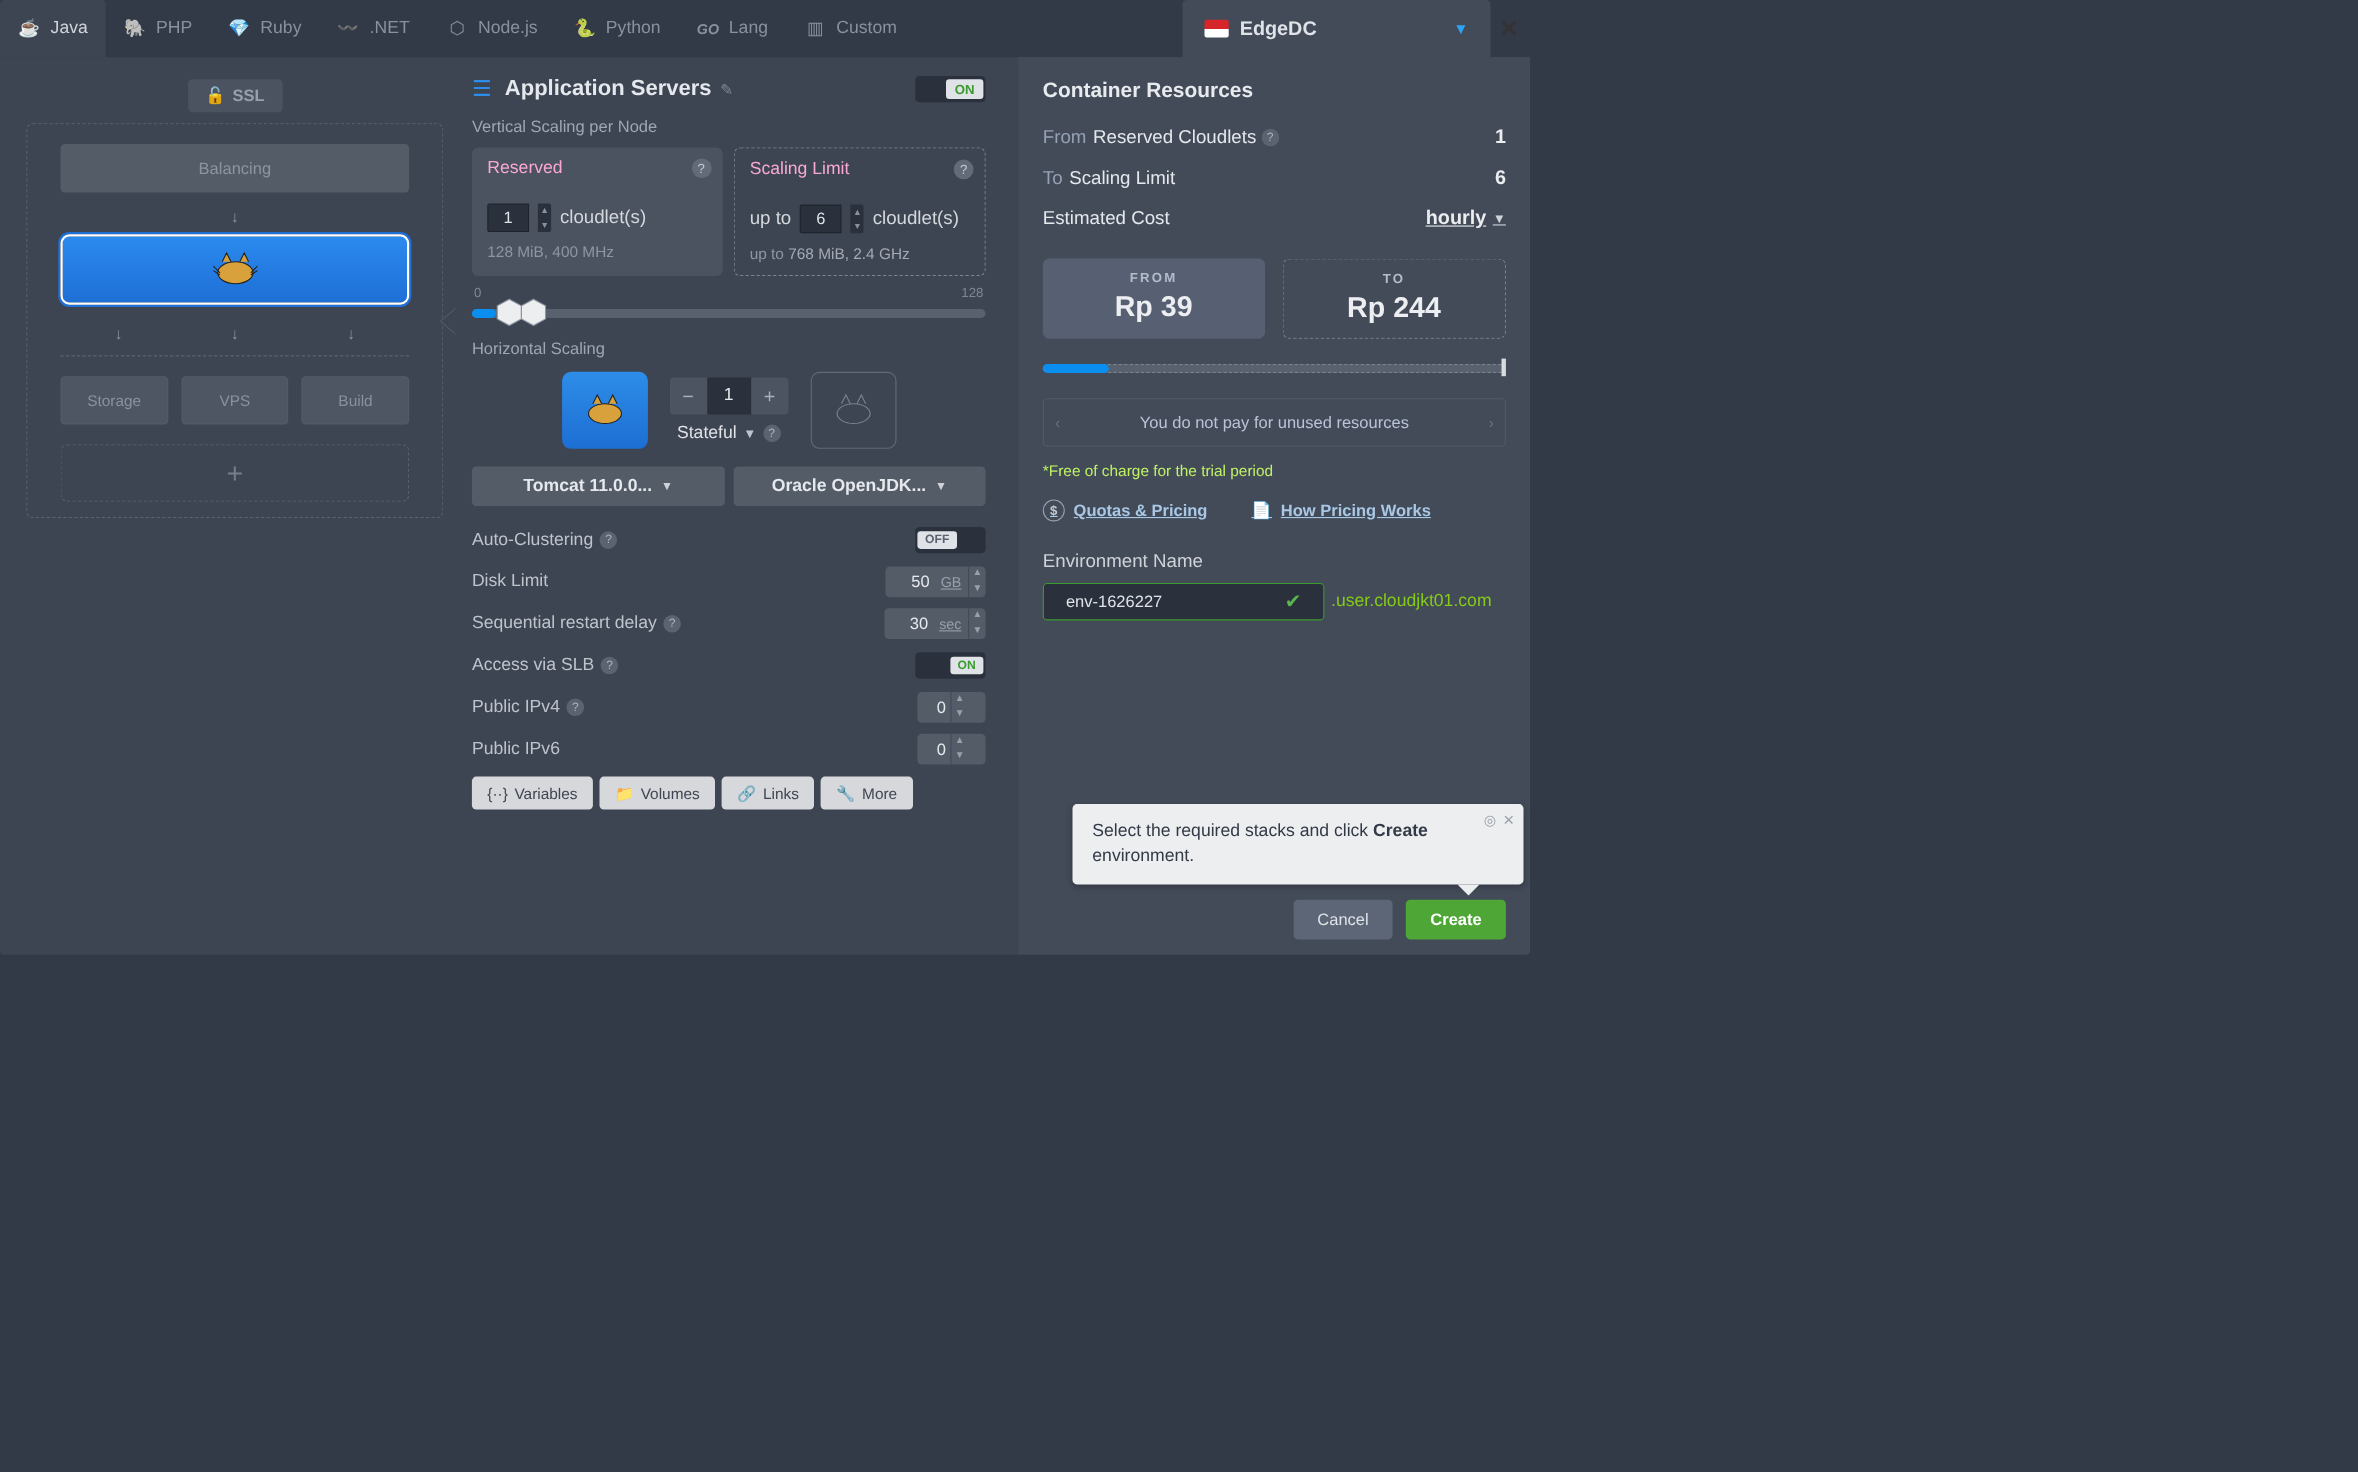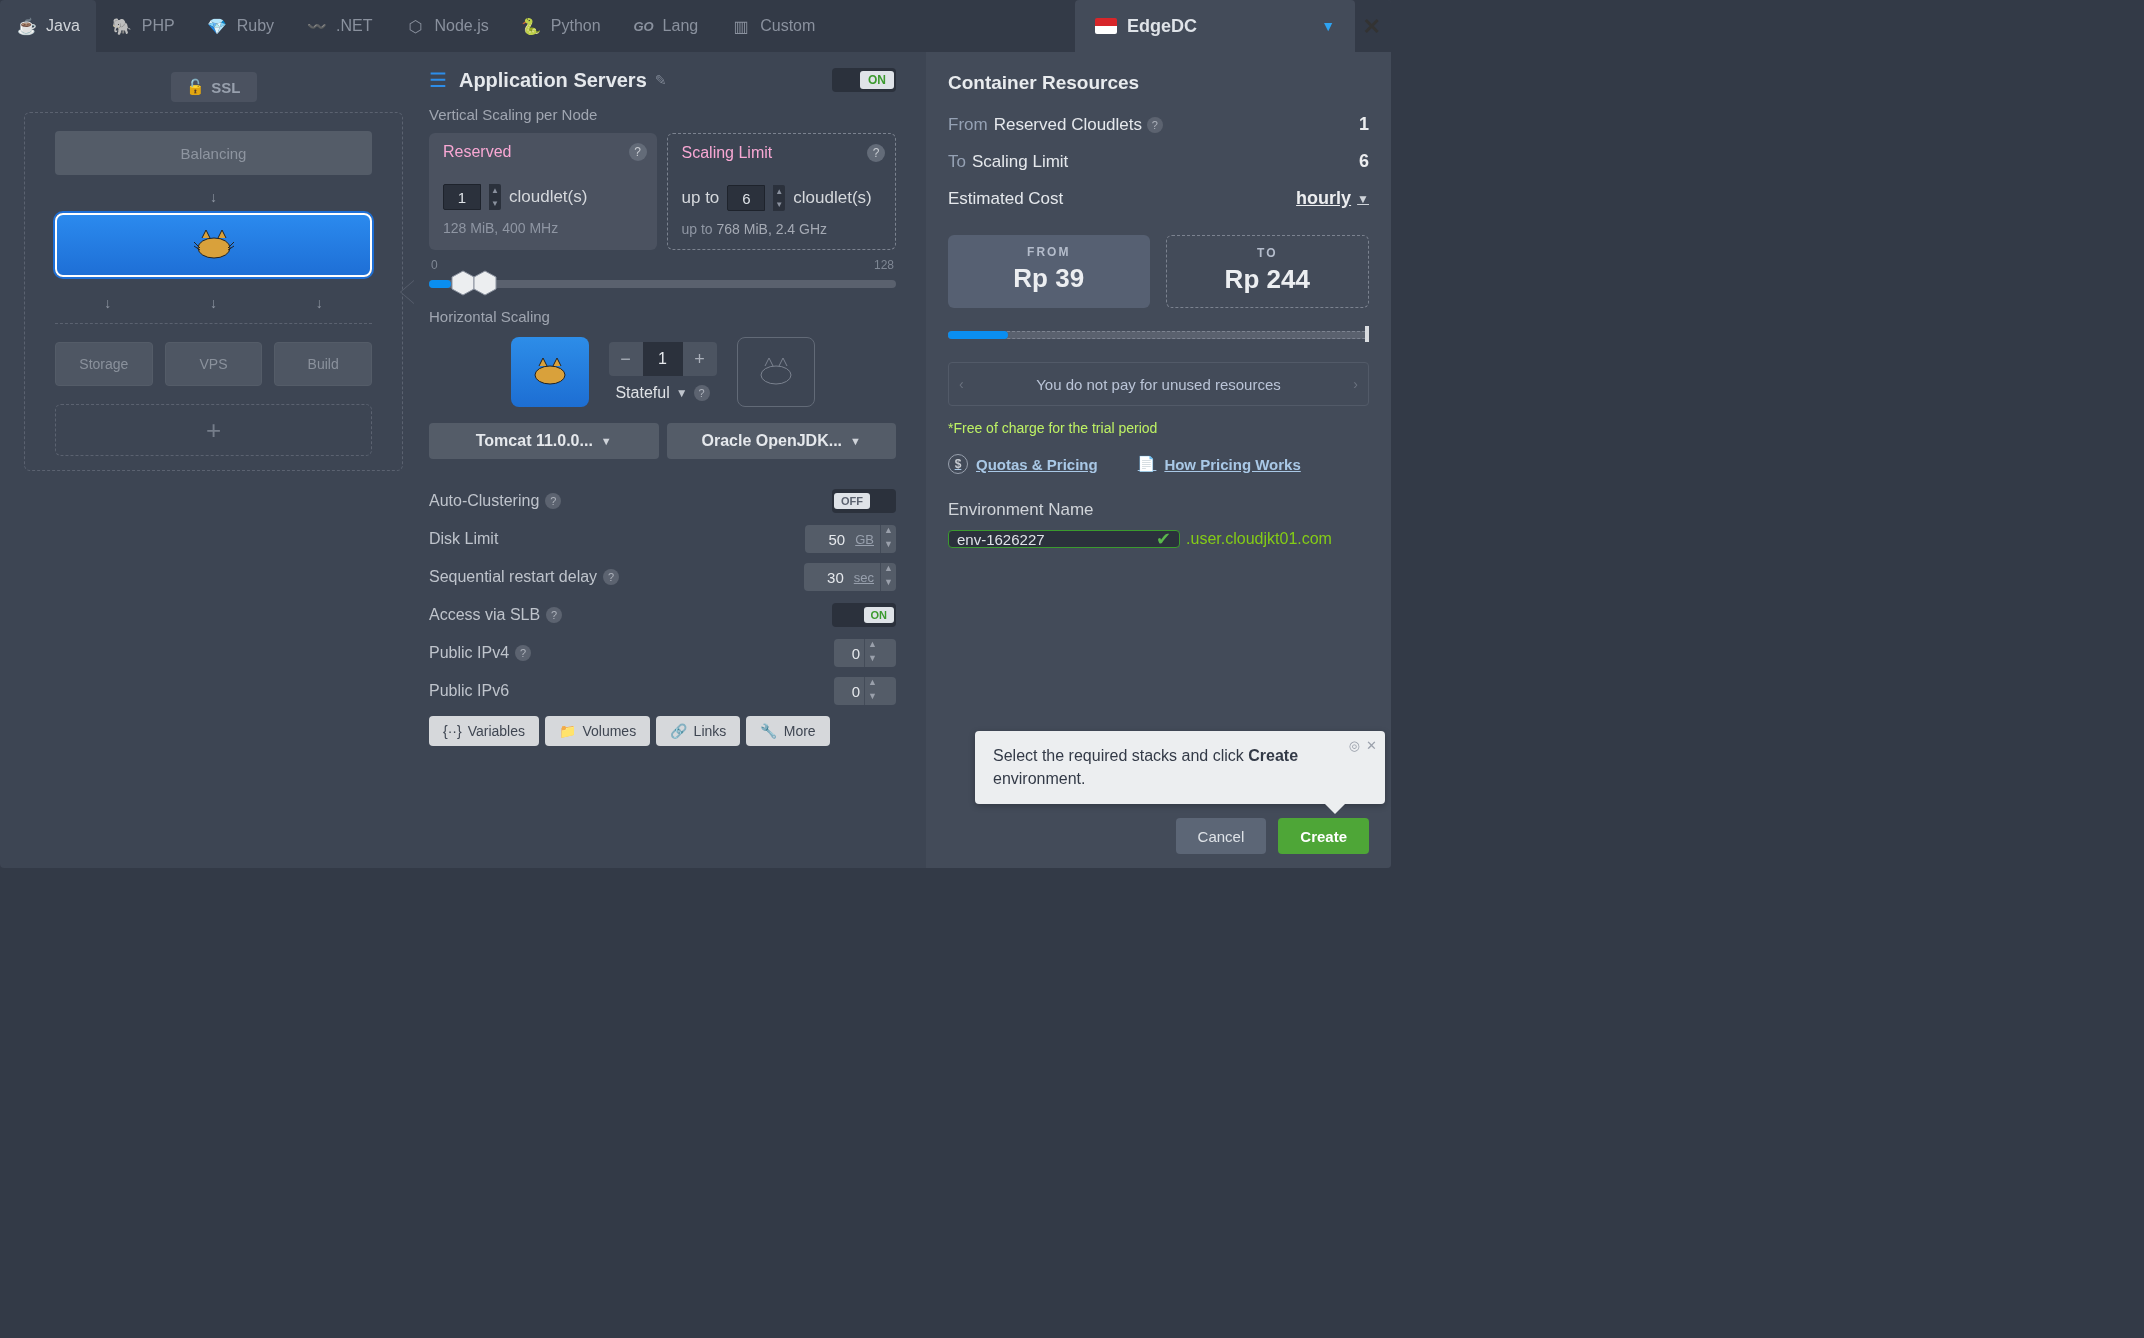--- a/index.html
+++ b/index.html
@@ -69,21 +69,21 @@
 .hscale { display: flex; align-items: center; justify-content: center; gap: 20px; margin: 12px 0 16px; }
 .tomcat-small { width: 78px; height: 70px; background: linear-gradient(#2d8de8,#1d6ed3); border-radius: 8px; display: flex; align-items: center; justify-content: center; }
 .tomcat-gray { width: 78px; height: 70px; border: 1px solid #626a77; border-radius: 8px; display: flex; align-items: center; justify-content: center; color: #7b828f; position: relative; }
 .hscale-center { display: flex; flex-direction: column; align-items: center; gap: 8px; }
 .stepper { display: flex; align-items: center; height: 34px; border-radius: 4px; overflow: hidden; }
 .stepper button { width: 34px; height: 34px; background: #4c5461; border: none; color: #aab0ba; font-size: 18px; }
 .stepper .val { width: 40px; height: 34px; background: #2b313c; color: #e6e9ed; display: flex; align-items: center; justify-content: center; font-size: 16px; }
 .stateful { color: #dfe2e6; font-size: 16px; display: flex; align-items: center; gap: 6px; }
 .stateful .dd { color: #bfc4cc; font-size: 12px; }
 
-.select-row { display: flex; gap: 8px; margin-bottom: 23px; }
+.select-row { display: flex; gap: 8px; margin-bottom: 12px; }
 .sel { flex: 1; height: 36px; background: #545c68; border-radius: 4px; display: flex; align-items: center; justify-content: center; gap: 8px; color: #e5e8ec; font-size: 16px; font-weight: 600; padding: 0 10px; }
 .sel .dd { font-size: 11px; color: #cfd3d9; }
 
 .setting { display: flex; align-items: center; height: 38px; }
 .setting label { font-size: 16px; color: #bfc4cc; display: flex; align-items: center; gap: 6px; }
 .qmark { width: 16px; height: 16px; border-radius: 50%; background: #5c6370; color: #adb2bb; font-size: 11px; display: inline-flex; align-items: center; justify-content: center; }
 .setting .right { margin-left: auto; display: flex; align-items: center; }
 .unit-input { display: flex; align-items: center; background: #545c68; border-radius: 4px; height: 28px; }
 .unit-input input { width: 44px; background: transparent; border: none; color: #e5e8ec; text-align: right; padding-right: 4px; font-size: 15px; }
 .unit-input .unit { color: #98a0ad; font-size: 13px; padding: 0 6px; text-decoration: underline; }
@@ -120,21 +120,21 @@
 .cost-handle { position: absolute; right: 0; top: -2px; width: 4px; height: 16px; background: #d9dce0; }
 .info-pager { border: 1px solid #525a68; border-radius: 4px; height: 44px; display: flex; align-items: center; justify-content: center; color: #bac4d7; font-size: 15px; position: relative; }
 .info-pager .ar { position: absolute; color: #6b727f; font-size: 14px; }
 .info-pager .ar.l { left: 10px; } .info-pager .ar.r { right: 10px; }
 .free-note { color: #bef264; font-size: 14px; margin: 14px 0 18px; }
 .links-row { display: flex; gap: 40px; align-items: center; }
 .linklike { color: #a9c8e6; font-size: 15px; font-weight: 700; text-decoration: underline; display: flex; align-items: center; gap: 8px; }
 .linklike .circ { width: 20px; height: 20px; border: 1.5px solid #98a0ad; border-radius: 50%; display: inline-flex; align-items: center; justify-content: center; font-size: 12px; color: #c7cbd1; }
 .env-label { font-size: 17px; color: #d0d4d9; margin-top: 26px; margin-bottom: 10px; }
 .env-row { display: flex; align-items: center; gap: 6px; }
-.env-input { flex: 0 0 200px; height: 18px; background: #2b313c; border: 1px solid #3b9a2e; border-radius: 4px; display: flex; align-items: center; padding: 0 8px; }
+.env-input { flex: 0 0 200px; height: 34px; background: #2b313c; border: 1px solid #3b9a2e; border-radius: 4px; display: flex; align-items: center; padding: 0 20px; }
 .env-input input { flex: 1; background: transparent; border: none; color: #dfe3e8; font-size: 15px; }
 .check { color: #5ab84c; font-size: 18px; }
 .domain { color: #84cc16; font-size: 16px; }
 .tooltip { position: absolute; right: 6px; bottom: 64px; width: 410px; background: #eceef0; border-radius: 4px; padding: 14px 18px; color: #333a47; font-size: 16px; line-height: 1.4; box-shadow: 0 2px 6px rgba(0,0,0,0.25); }
 .tooltip .tx { font-size: 13px; color: #9aa0ab; position: absolute; right: 8px; top: 6px; display: flex; gap: 6px; }
 .tooltip:after { content: ''; position: absolute; bottom: -10px; right: 40px; border-left: 10px solid transparent; border-right: 10px solid transparent; border-top: 10px solid #eceef0; }
 .footer-btns { position: absolute; right: 22px; bottom: 14px; display: flex; gap: 12px; }
 .btn { height: 36px; padding: 0 22px; border-radius: 4px; font-size: 15px; display: flex; align-items: center; justify-content: center; border: none; }
 .btn.cancel { background: #5c6676; color: #dfe3e8; }
 .btn.create { background: #4ea637; color: #fff; font-weight: 600; }

